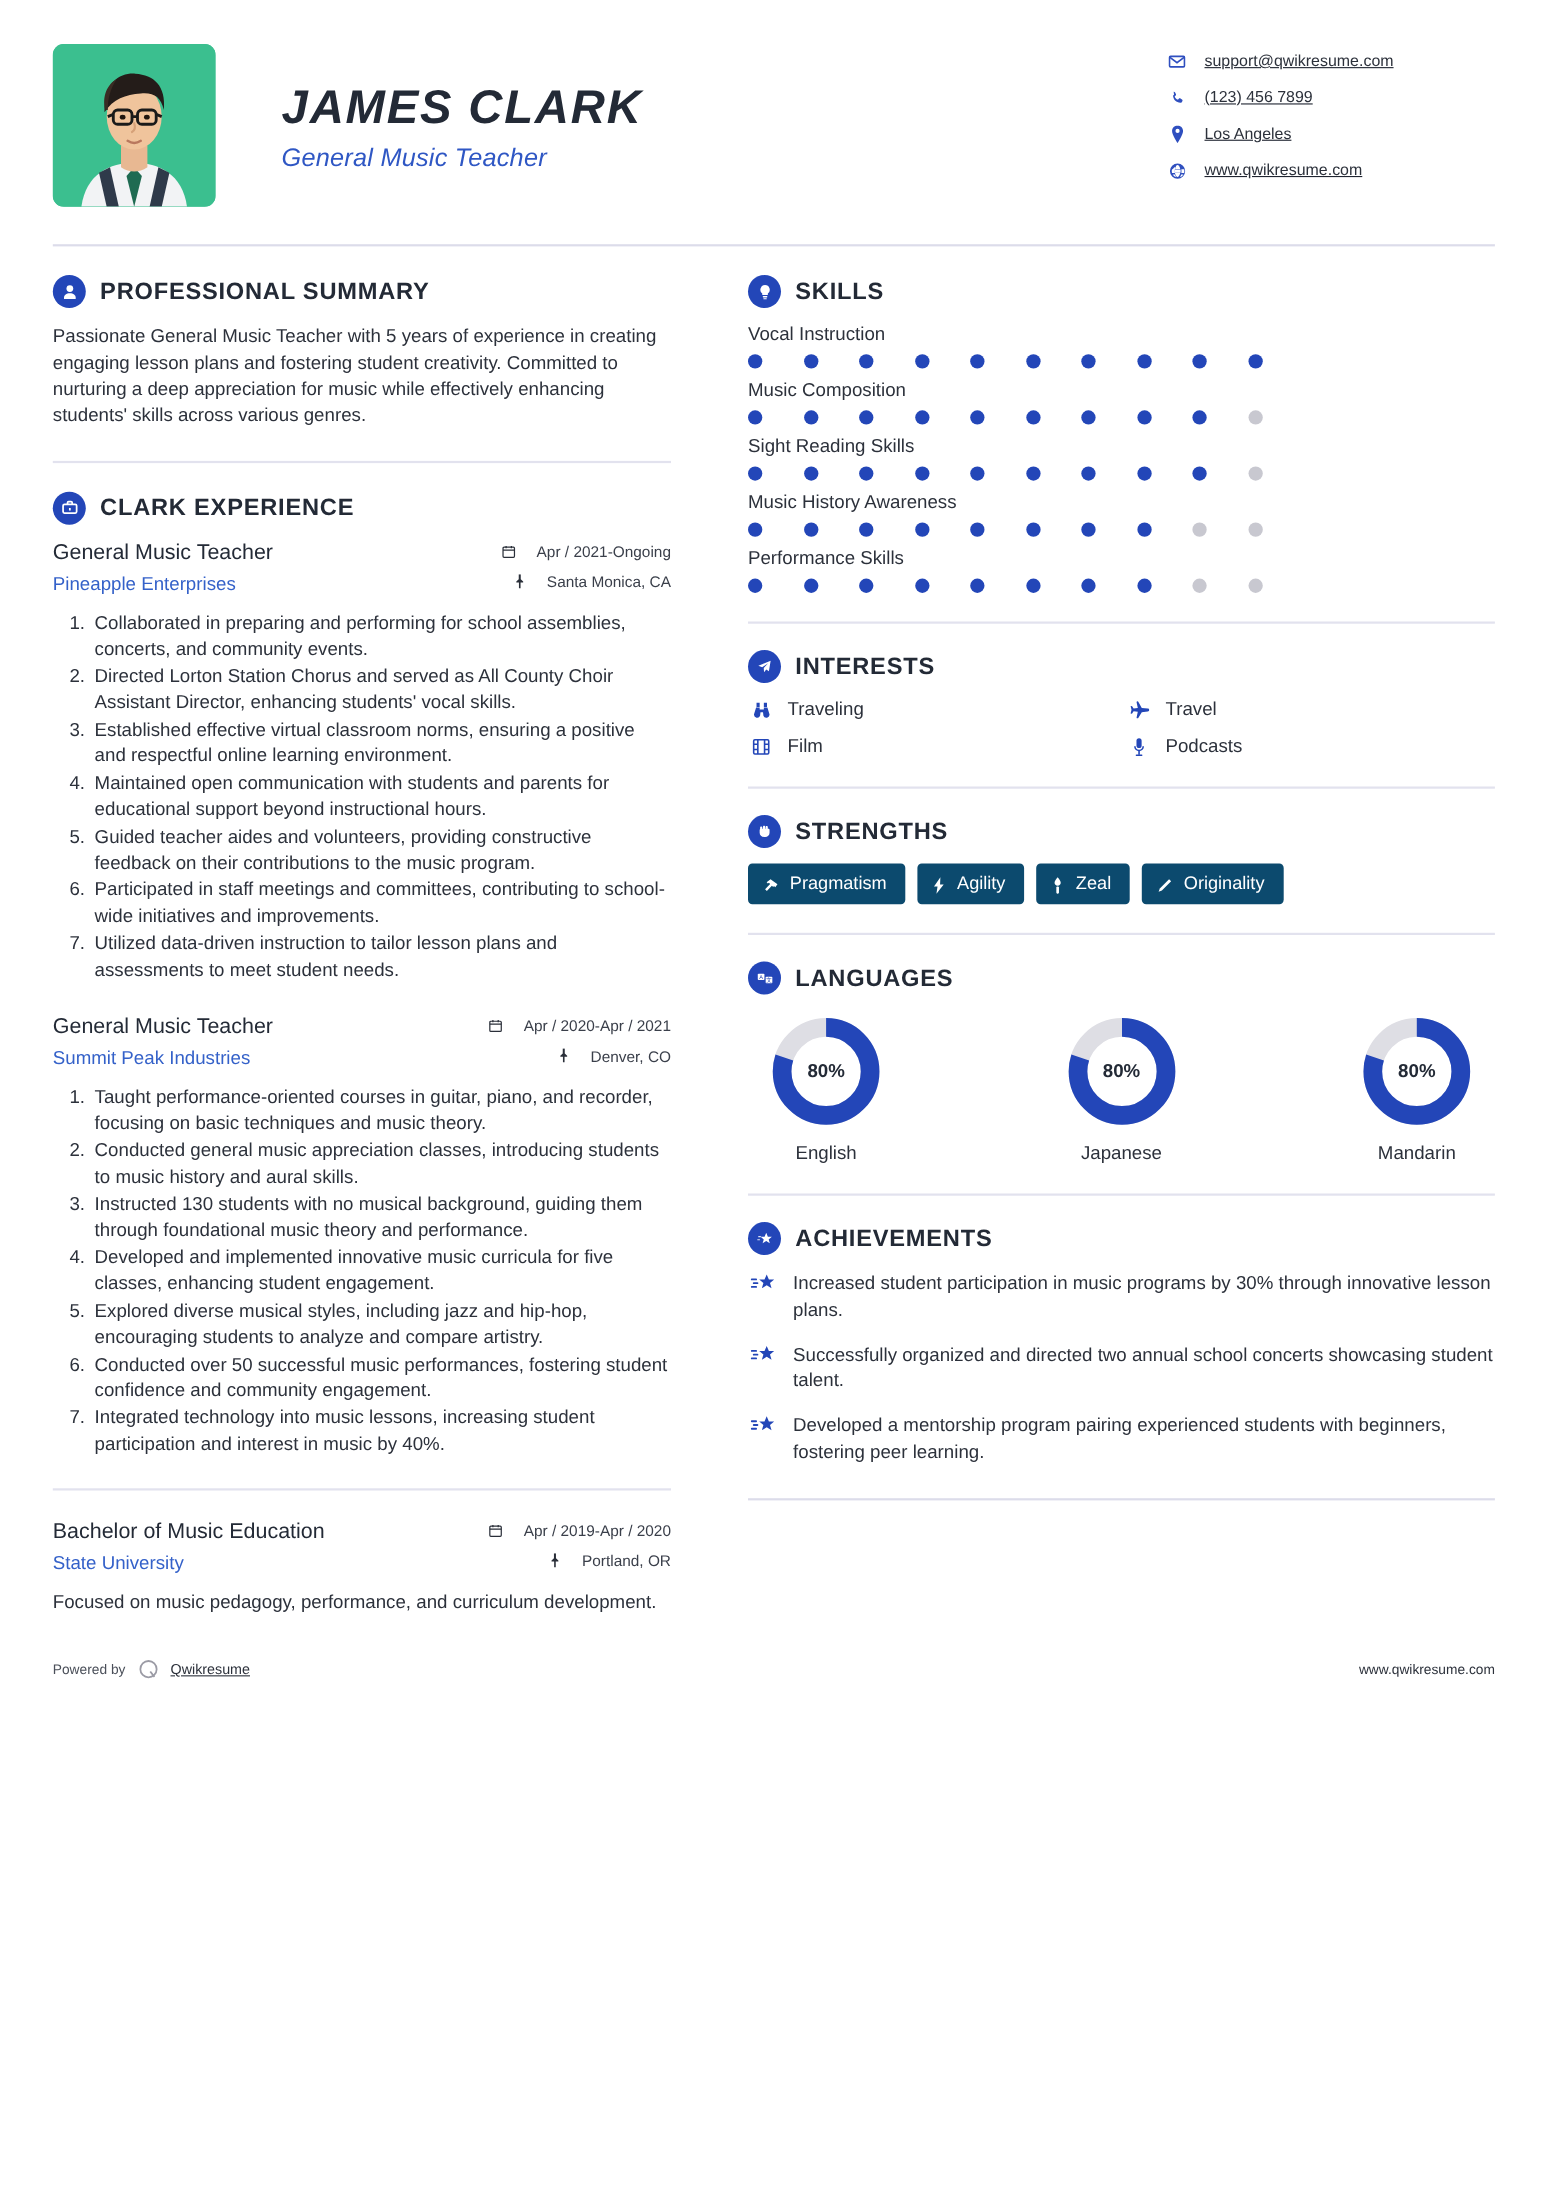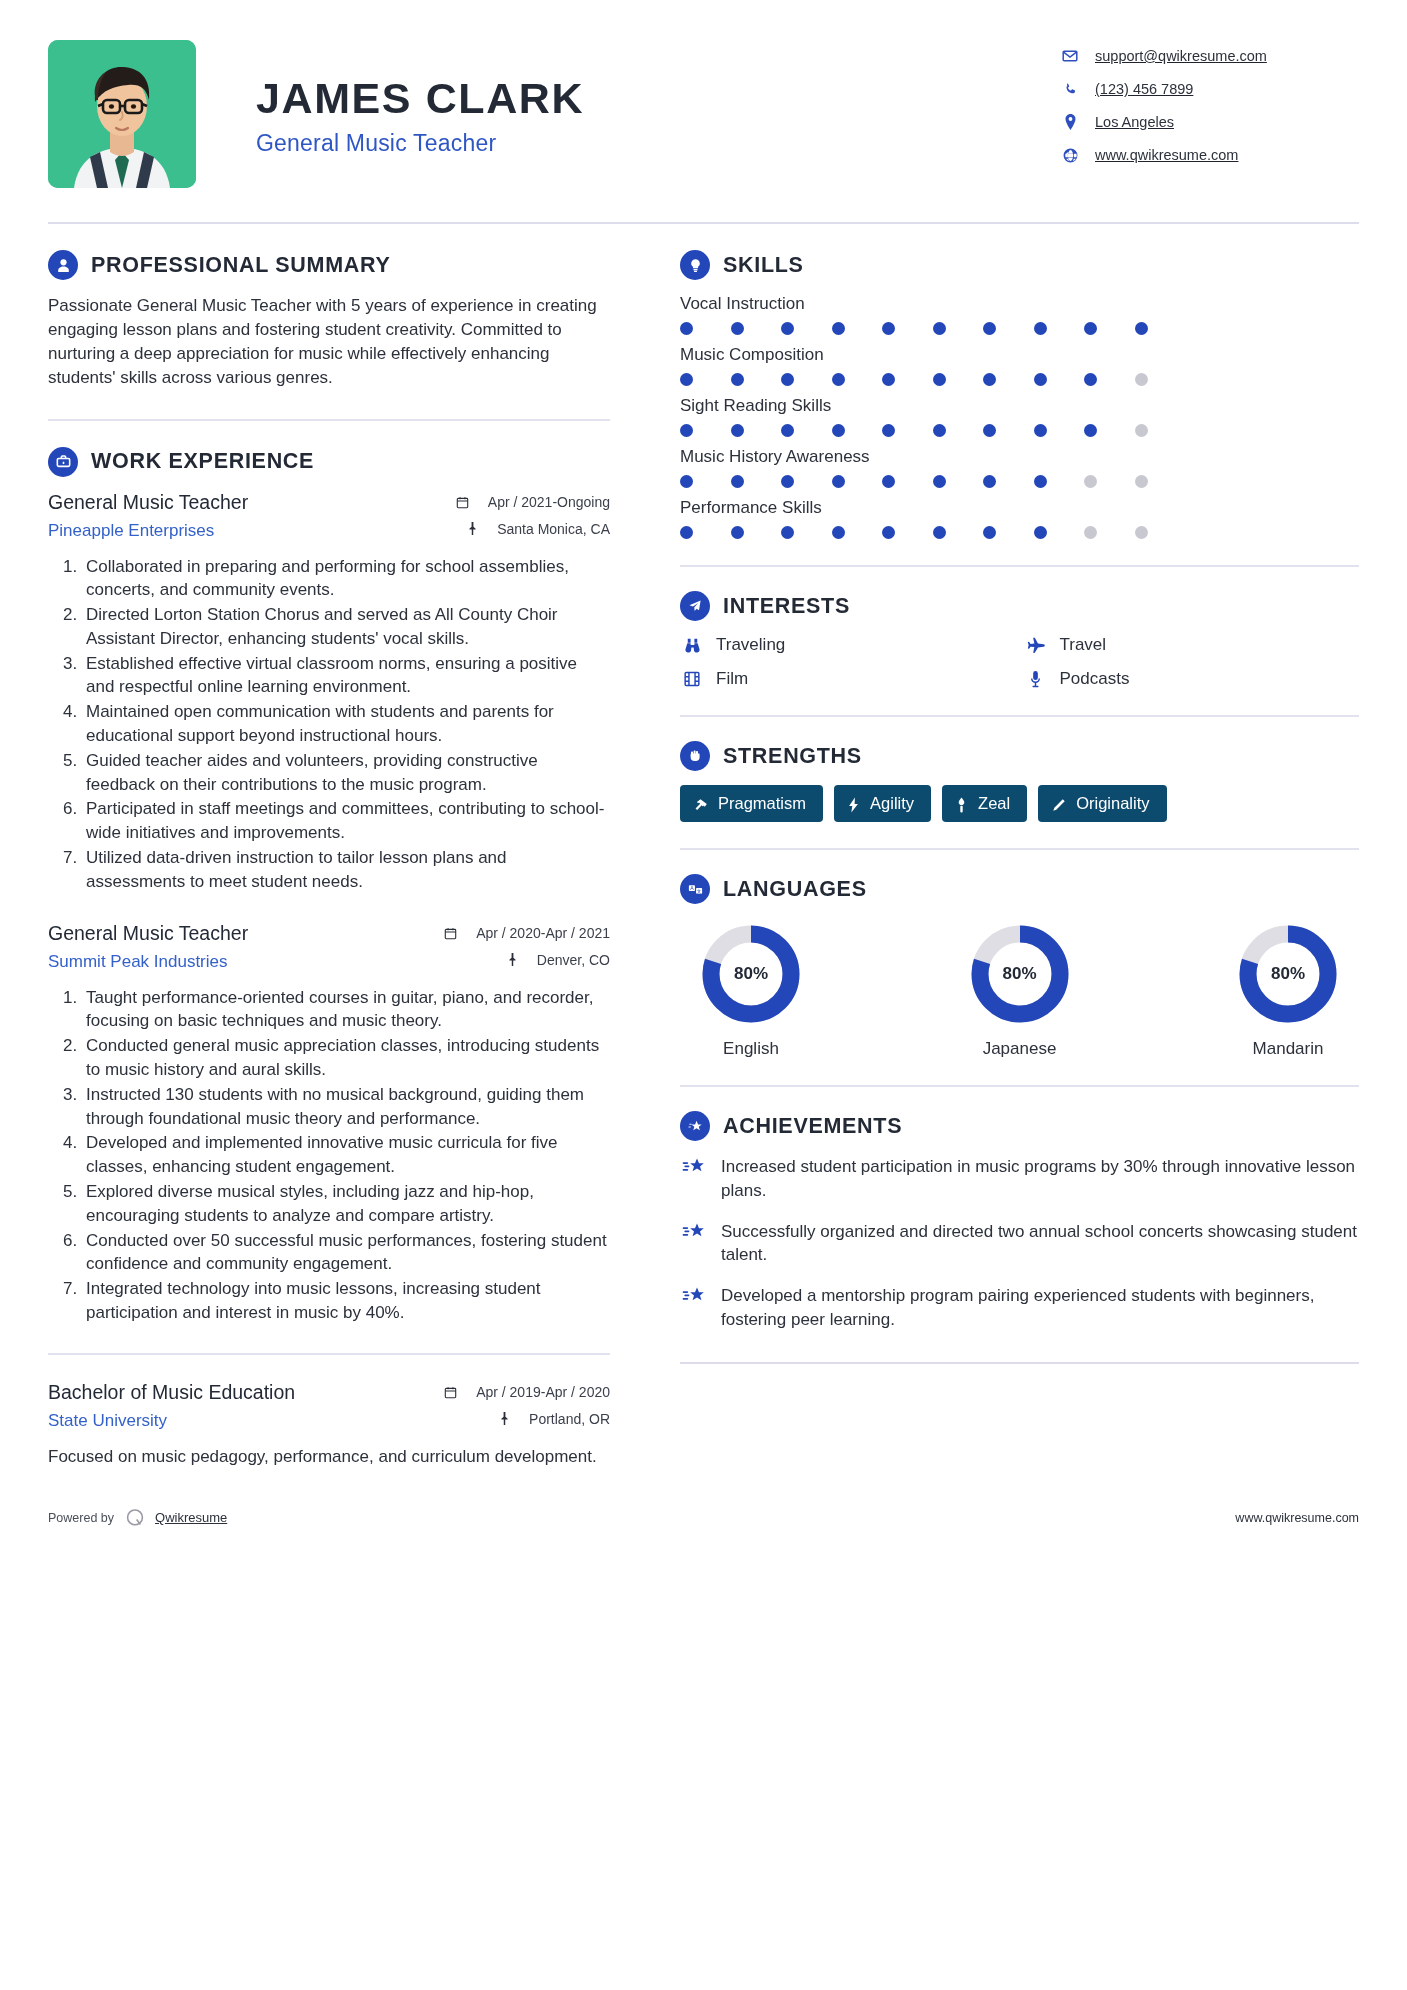--- a/index.html
+++ b/index.html
@@ -30,20 +30,21 @@
     overflow: hidden;
     flex: 0 0 auto;
     background: #3bbf8f;
     position: relative;
   }
   .photo svg { display: block; width: 100%; height: 100%; }
   .name-block {
     flex: 1 1 auto;
     padding-left: 60px;
     padding-top: 36px;
+    font-style: italic;
   }
   .name {
     font-size: 43px;
     font-weight: 700;
     letter-spacing: 1.6px;
     color: #232a36;
     line-height: 1.05;
   }
   .job-title {
     font-size: 23px;
@@ -438,21 +439,21 @@
 
       <div>
         <div class="sec-head">
           <span class="sec-ico">
             <svg width="17" height="17" viewBox="0 0 16 16" fill="none" stroke="#fff" stroke-width="1.5">
               <rect x="2.2" y="5.2" width="11.6" height="7.4" rx="1.2"></rect>
               <path d="M6 5.2V3.8c0-.6.4-1 1-1h2c.6 0 1 .4 1 1v1.4"></path>
               <path d="M8 8.2v2.2"></path>
             </svg>
           </span>
-          <span class="sec-title">WORK EXPERIENCE</span>
+          <span class="sec-title">CLARK EXPERIENCE</span>
         </div>
 
         <div class="job">
           <div class="job-row">
             <div class="job-role">General Music Teacher</div>
             <div class="job-meta">
               <span class="mi">
                 <svg width="13" height="13" viewBox="0 0 14 14" fill="none" stroke="#2a2f39" stroke-width="1.2">
                   <rect x="1.4" y="2.6" width="11.2" height="10" rx="1"></rect>
                   <path d="M1.4 5.4h11.2M4.4 1.4v2.2M9.6 1.4v2.2"></path>

